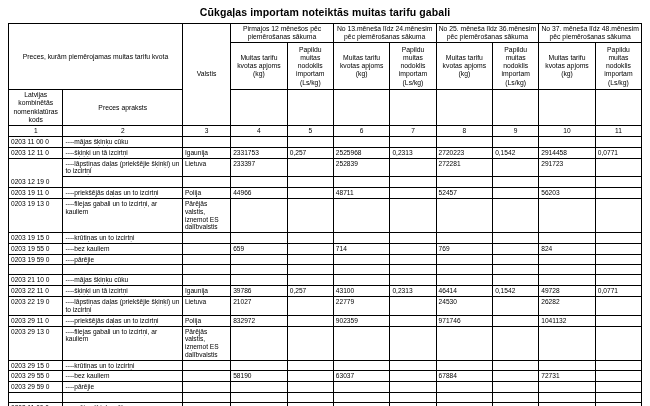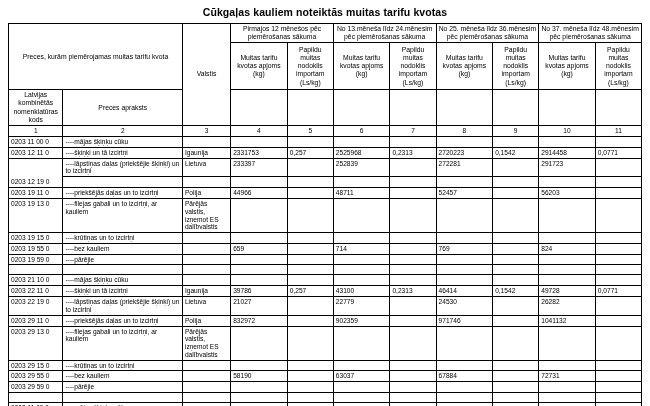--- a/index.html
+++ b/index.html
@@ -64,21 +64,21 @@
   .numrow td {
     text-align: center;
     font-size: 6.6px;
     padding: 0 1px;
   }
 </style>
 </head>
 <body>
 
 <div class="page">
-  <div class="doc-title">Cūkgaļas kauliem noteiktās muitas tarifu kvotas</div>
+  <div class="doc-title">Cūkgaļas importam noteiktās muitas tarifu gabali</div>
 
   <table class="main">
     <colgroup>
       <col style="width:52px">
       <col style="width:114px">
       <col style="width:46px">
       <col style="width:54px">
       <col style="width:44px">
       <col style="width:54px">
       <col style="width:44px">

